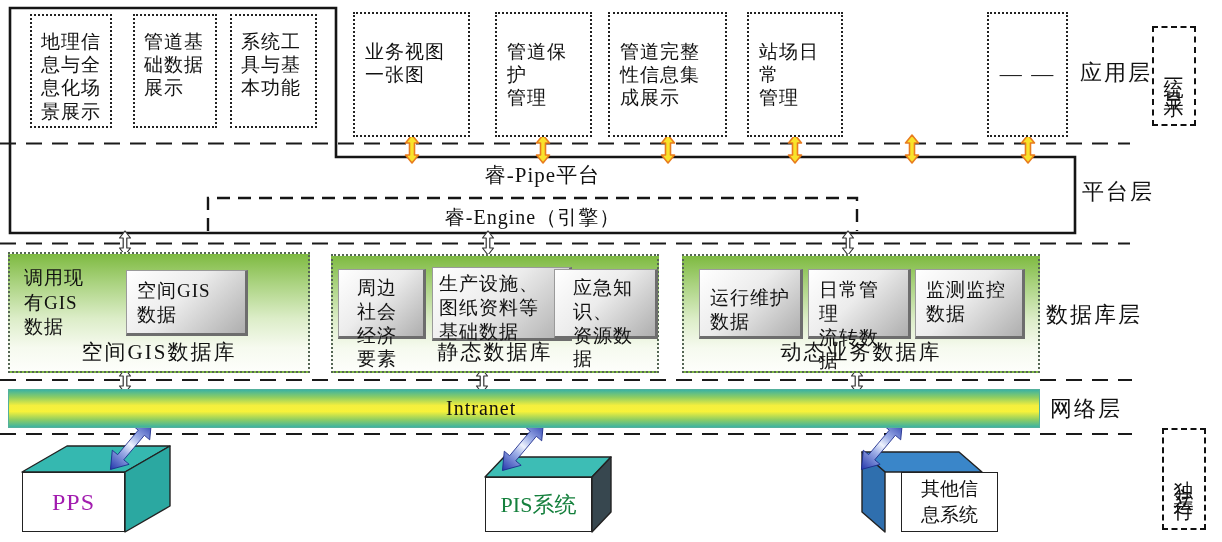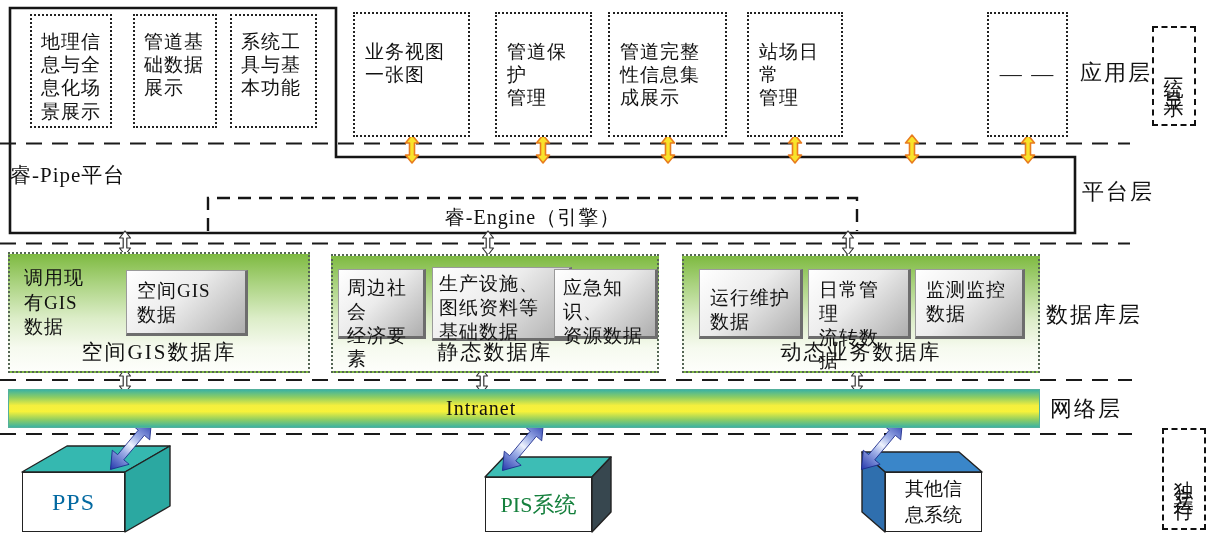--- a/index.html
+++ b/index.html
@@ -21,50 +21,50 @@
   
   .layerlabel{font-size:22px;letter-spacing:2px;z-index:2;}
   
   .vbox{
     border:2.5px dashed #111;z-index:2;display:flex;align-items:center;justify-content:center;
   }
   .vbox span{
     writing-mode:vertical-rl;text-orientation:upright;font-size:20px;letter-spacing:7px;line-height:1;
   }
   
-  .platform-text{z-index:2;text-align:left;font-size:21px;letter-spacing:1px;}
+  .platform-text{z-index:2;text-align:center;font-size:21px;letter-spacing:1px;}
   .engine-text{z-index:2;text-align:center;font-size:20px;letter-spacing:1px;}
   
   .dbbox{
     border:2px dotted #565;z-index:2;
     background:linear-gradient(180deg,#7eba41 0%,#a9d27e 24%,#dcedc8 55%,#f6faef 80%,#fdfefb 100%);
   }
   .dblabel{position:absolute;left:0;right:0;bottom:5px;text-align:center;font-size:21px;letter-spacing:2px;}
   .graybox{
     position:absolute;box-sizing:border-box;
     border:1px solid #9a9a9a;border-right:3px solid #6d6d6d;border-bottom:3px solid #6d6d6d;
     background:linear-gradient(135deg,#ffffff 0%,#ececec 45%,#aeaeae 100%);
-    font-size:19px;line-height:1.25;white-space:pre-line;padding:6px 8px;letter-spacing:1px;
+    font-size:19px;line-height:1.25;white-space:pre-line;padding:6px 18px;letter-spacing:1px;
   }
   .gisnote{position:absolute;font-size:19px;line-height:1.3;white-space:pre-line;letter-spacing:1px;}
   
   #intranet{
     z-index:2;border:1px solid #53b09c;
     background:linear-gradient(180deg,#3eb3a0 0%,#8fce62 20%,#f4ef3e 42%,#f7f23a 58%,#8fce62 80%,#3eb3a0 100%);
   }
   #intranet-text{z-index:3;font-size:20px;letter-spacing:1px;}
   
   .sysfront{
     z-index:2;background:#fff;border:1.6px solid #222;
     display:flex;align-items:center;justify-content:center;text-align:center;
     white-space:pre-line;color:#1c2b63;
   }
-  #pps-front{font-size:24px;letter-spacing:1px;color:#0369a1;}
+  #pps-front{font-size:24px;letter-spacing:1px;color:#a21caf;}
   #pis-front{font-size:22px;color:#15803d;}
-  #other-front{font-size:19px;line-height:1.35;color:#111;}
+  #other-front{font-size:19px;line-height:1.35;color:#111;margin-left:16px;}
 </style>
 </head>
 <body>
 
 <div id="stage">
 
   <svg id="lines" width="1222" height="542" viewBox="0 0 1222 542">
     <defs>
       <linearGradient id="blueGrad" x1="0" y1="0" x2="0" y2="1">
         <stop offset="0" stop-color="#2336ac"></stop>

